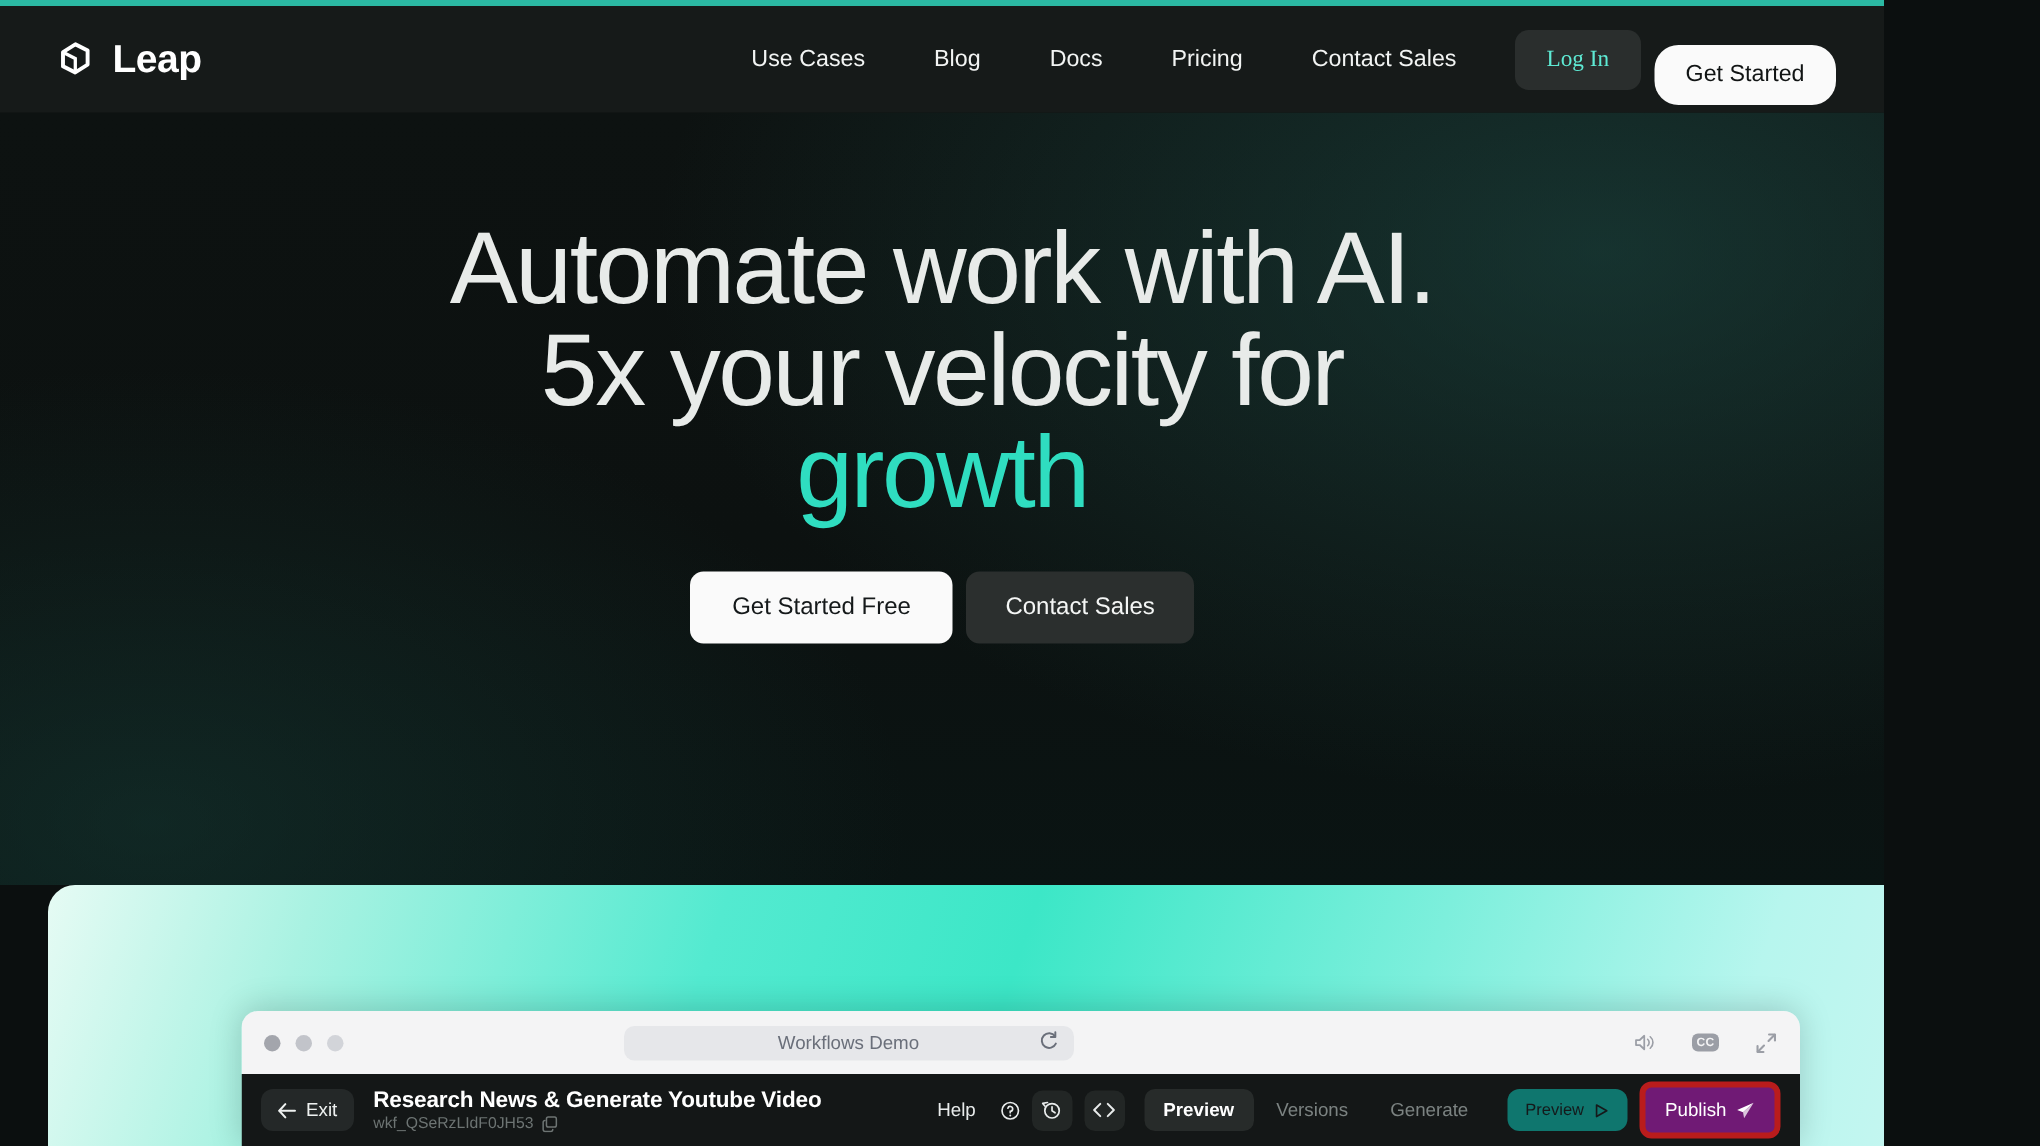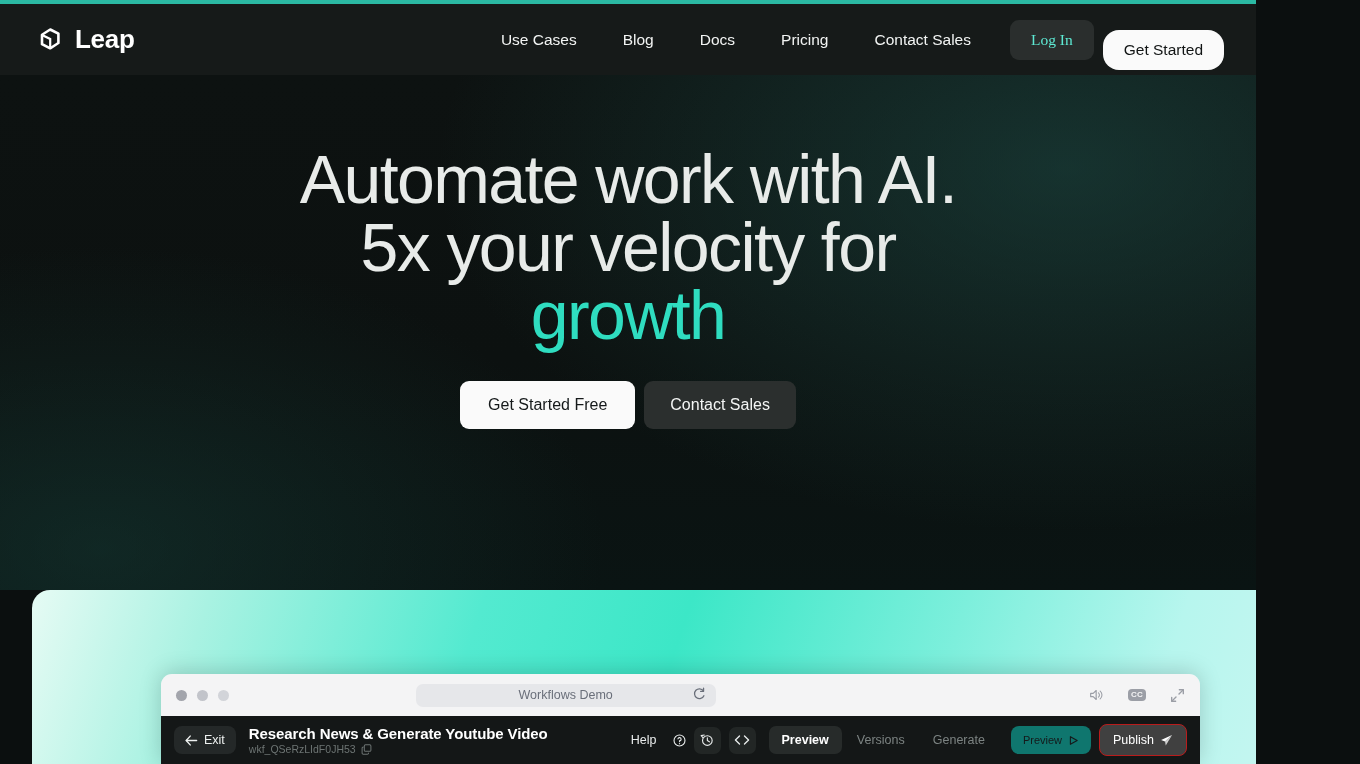--- a/index.html
+++ b/index.html
@@ -155,21 +155,21 @@
     padding:7px 13px; border-radius:7px; background:transparent; color:#7c8382;
     white-space:nowrap;
   }
   .tab.active { background:#272b2a; color:#ffffff; font-weight:700; }
   .btn-preview {
     background:#0f766e; color:#15191a; border:none; border-radius:8px;
     font-size:11px; font-family:inherit; padding:8px 12px; cursor:pointer;
     display:flex; align-items:center; gap:6px; white-space:nowrap;
   }
   .btn-publish {
-    background:#404040; color:#ffffff; border:1px solid #b91c1c; border-radius:8px;
+    background:#701a75; color:#ffffff; border:4px solid #b91c1c; border-radius:8px;
     font-size:12.5px; font-family:inherit; padding:8px 13px; cursor:pointer;
     display:flex; align-items:center; gap:6px; white-space:nowrap;
   }
   svg { display:block; }
 </style>
 </head>
 <body>
 
 <div id="page">
 

